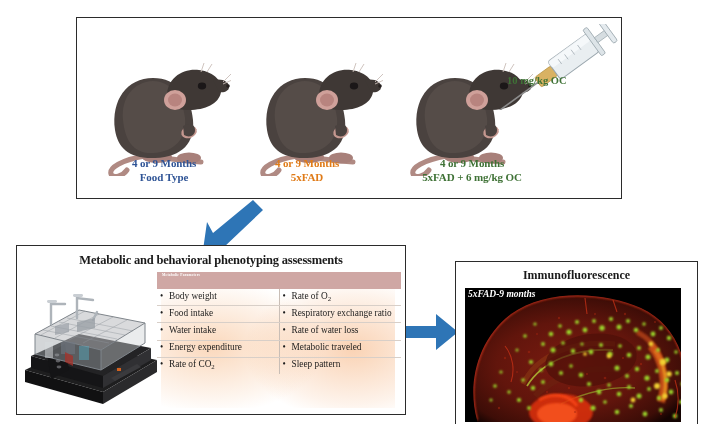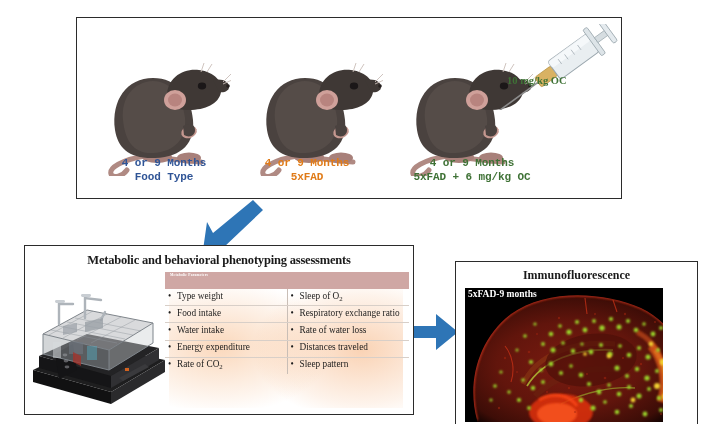--- a/index.html
+++ b/index.html
@@ -40,21 +40,21 @@
   #mouse-2 { left: 180px; }
   #mouse-3 { left: 330px; }
 
   .group-label {
     position: absolute;
     text-align: center;
     font-weight: bold;
     font-size: 11px;
     line-height: 13.5px;
     letter-spacing: -0.1px;
-    font-family: Liberation Mono, monospace;
+    font-family: Liberation Serif, serif;
     white-space: nowrap;
   }
   #label-wt  { left: 12px;  top: 139px; width: 150px; color: #2f5496; }
   #label-fad { left: 160px; top: 139px; width: 140px; color: #e07b18; }
   #label-oc  { left: 290px; top: 139px; width: 210px; color: #3f7236; }
 
   #syringe { position: absolute; left: 398px; top: 6px; }
   #syringe svg { display: block; }
 
   #dose-label {
@@ -78,21 +78,21 @@
   #arrow-right {
     position: absolute;
     left: 398px;
     top: 312px;
     width: 62px;
     height: 40px;
   }
 
   
   #metabolic-panel {
-    left: 24px;
+    left: 16px;
     top: 245px;
     width: 390px;
     height: 170px;
   }
 
   #metabolic-title {
     position: absolute;
     left: 0;
     top: 7px;
     width: 100%;
@@ -180,24 +180,25 @@
     width: 100%;
     text-align: center;
     font-weight: bold;
     font-size: 12px;
     color: #1a1a1a;
   }
   #immuno-image {
     position: absolute;
     left: 9px;
     top: 26px;
-    width: 198px;
+    width: 216px;
     height: 134px;
     background: #000000;
     overflow: hidden;
+    font-style: italic;
   }
   #immuno-image svg { display: block; }
   #immuno-caption {
     position: absolute;
     left: 3px;
     top: 1px;
     font-weight: bold;
     font-size: 9.5px;
     color: #ffffff;
     white-space: nowrap;
@@ -406,34 +407,34 @@
     <div class="table-inner">
       <div class="glow"></div>
       <table>
         <thead>
           <tr>
             <th colspan="2">Metabolic Parameters</th>
           </tr>
         </thead>
         <tbody>
           <tr>
-            <td class="col-left"><span class="bullet">•</span><span>Type weight</span></td>
-            <td><span class="bullet">•</span><span>Sleep of O</span><sub>2</sub></td>
+            <td class="col-left"><span class="bullet">•</span><span>Body weight</span></td>
+            <td><span class="bullet">•</span><span>Rate of O</span><sub>2</sub></td>
           </tr>
           <tr>
             <td class="col-left"><span class="bullet">•</span><span>Food intake</span></td>
             <td><span class="bullet">•</span><span>Respiratory exchange ratio</span></td>
           </tr>
           <tr>
             <td class="col-left"><span class="bullet">•</span><span>Water intake</span></td>
             <td><span class="bullet">•</span><span>Rate of water loss</span></td>
           </tr>
           <tr>
             <td class="col-left"><span class="bullet">•</span><span>Energy expenditure</span></td>
-            <td><span class="bullet">•</span><span>Distances traveled</span></td>
+            <td><span class="bullet">•</span><span>Metabolic traveled</span></td>
           </tr>
           <tr>
             <td class="col-left"><span class="bullet">•</span><span>Rate of CO</span><sub>2</sub></td>
             <td><span class="bullet">•</span><span>Sleep pattern</span></td>
           </tr>
         </tbody>
       </table>
     </div>
   </div>
 </div>

